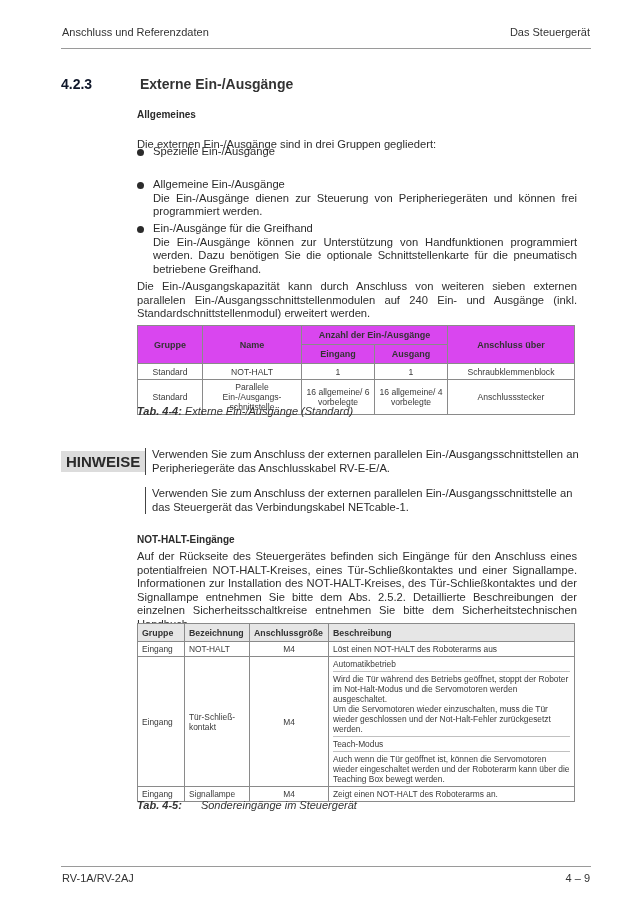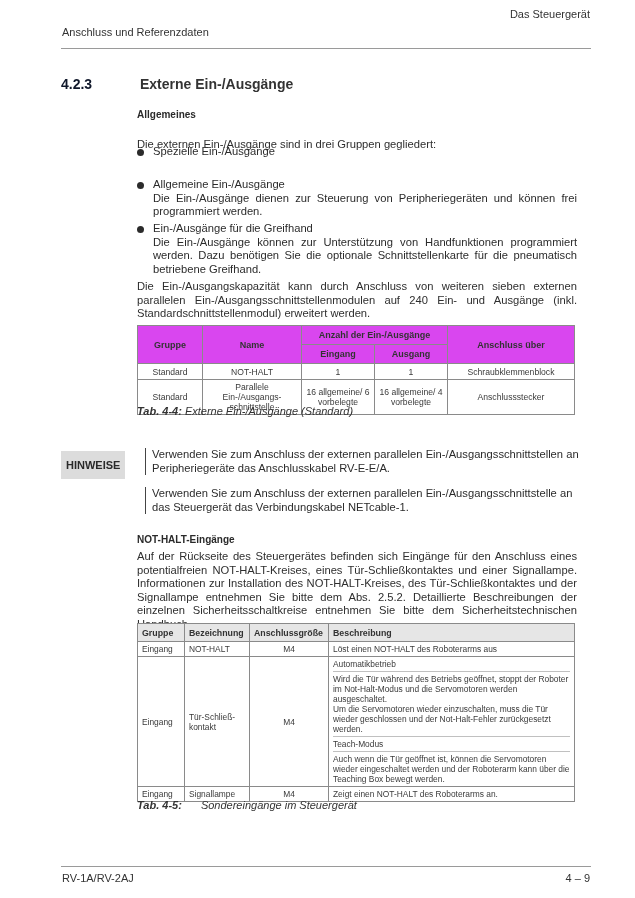--- a/index.html
+++ b/index.html
@@ -2,21 +2,21 @@
 <html><head>
 <meta charset="utf-8">
 <style>
   html, body { margin: 0; padding: 0; background: #ffffff; }
   body {
     width: 635px; height: 898px; position: relative; overflow: hidden;
     font-family: "Liberation Sans", sans-serif; color: #2b2b2b;
   }
   .abs { position: absolute; }
   .hdr-left { left: 62px; top: 26px; font-size: 11px; color: #333; }
-  .hdr-right { right: 45px; top: 8px; font-size: 11px; color: #333; text-align: right; }
+  .hdr-right { right: 45px; top: 26px; font-size: 11px; color: #333; text-align: right; }
   .hdr-rule { left: 61px; top: 48px; width: 530px; height: 1px; background: #9a9a9a; }
 
   .sec-num { left: 61px; top: 76px; font-size: 14px; font-weight: bold; color: #0f172a; }
   .sec-title { left: 140px; top: 76px; font-size: 14px; font-weight: bold; color: #333; }
 
   .content { left: 137px; width: 440px; font-size: 11.2px; line-height: 13.5px; color: #2e2e2e; }
   .subhead { font-weight: bold; font-size: 10px; color: #2a2a2a; }
   .justify { text-align: justify; }
 
   .bullet-row { position: absolute; left: 137px; width: 440px; font-size: 11.2px; line-height: 13.5px; }
@@ -25,21 +25,21 @@
 
   table { border-collapse: collapse; position: absolute; }
   .t1 { left: 137px; top: 325px; width: 438px; border: 1.5px solid #555; font-size: 8.6px; color: #3a3a3a; }
   .t1 th, .t1 td { border: 1px solid #8a8a8a; text-align: center; vertical-align: middle; padding: 2px 3px; line-height: 10px; }
   .t1 th { background: #d946ef; font-weight: bold; font-size: 9px; color: #333; }
   .t1 th.h2 { height: 14px; }
 
   .caption { font-size: 11px; font-style: italic; color: #333; }
   .caption b { font-weight: bold; }
 
-  .hinweise-badge { left: 61px; top: 451px; background: #dcdcdc; font-weight: bold; font-size: 11px; padding: 8px 5px; color: #2a2a2a; }
+  .hinweise-badge { left: 61px; top: 451px; background: #dcdcdc; font-weight: bold; font-size: 15px; padding: 2px 5px; color: #2a2a2a; }
   .note { left: 145px; width: 436px; font-size: 11.2px; line-height: 13.5px; padding-left: 6px; border-left: 1.5px solid #444; }
 
   .t2 { left: 137px; top: 623px; width: 438px; border: 1.5px solid #555; font-size: 8.4px; color: #3a3a3a; }
   .t2 th, .t2 td { border: 1px solid #8a8a8a; padding: 2px 4px; line-height: 10px; vertical-align: middle; text-align: left; }
   .t2 th { background: #e6e6e6; font-weight: bold; font-size: 8.8px; color: #333; height: 13px; }
   .t2 td.center { text-align: center; }
   .t2 .desc-block { padding: 2px 0; border-bottom: 1px solid #c0c0c0; }
   .t2 .desc-block:last-child { border-bottom: none; }
 
   .ftr-rule { left: 61px; top: 866px; width: 530px; height: 1px; background: #9a9a9a; }

